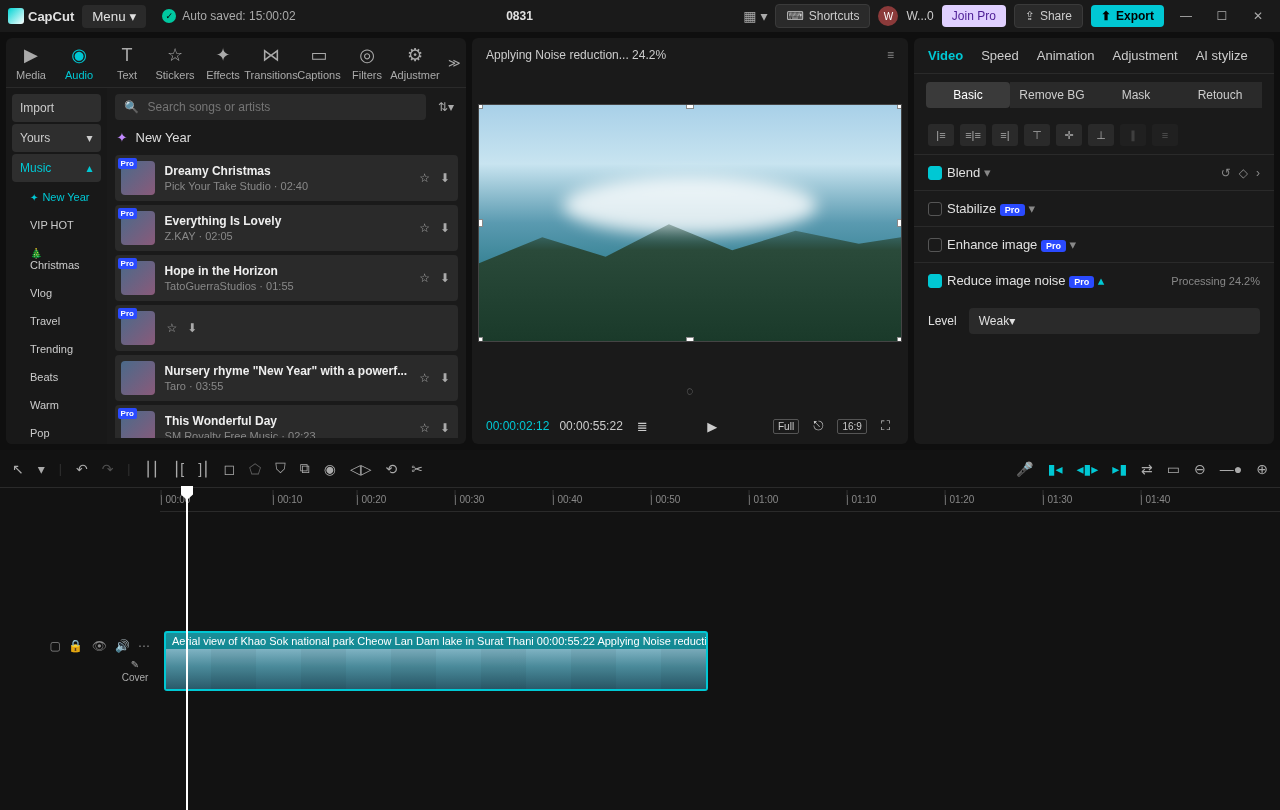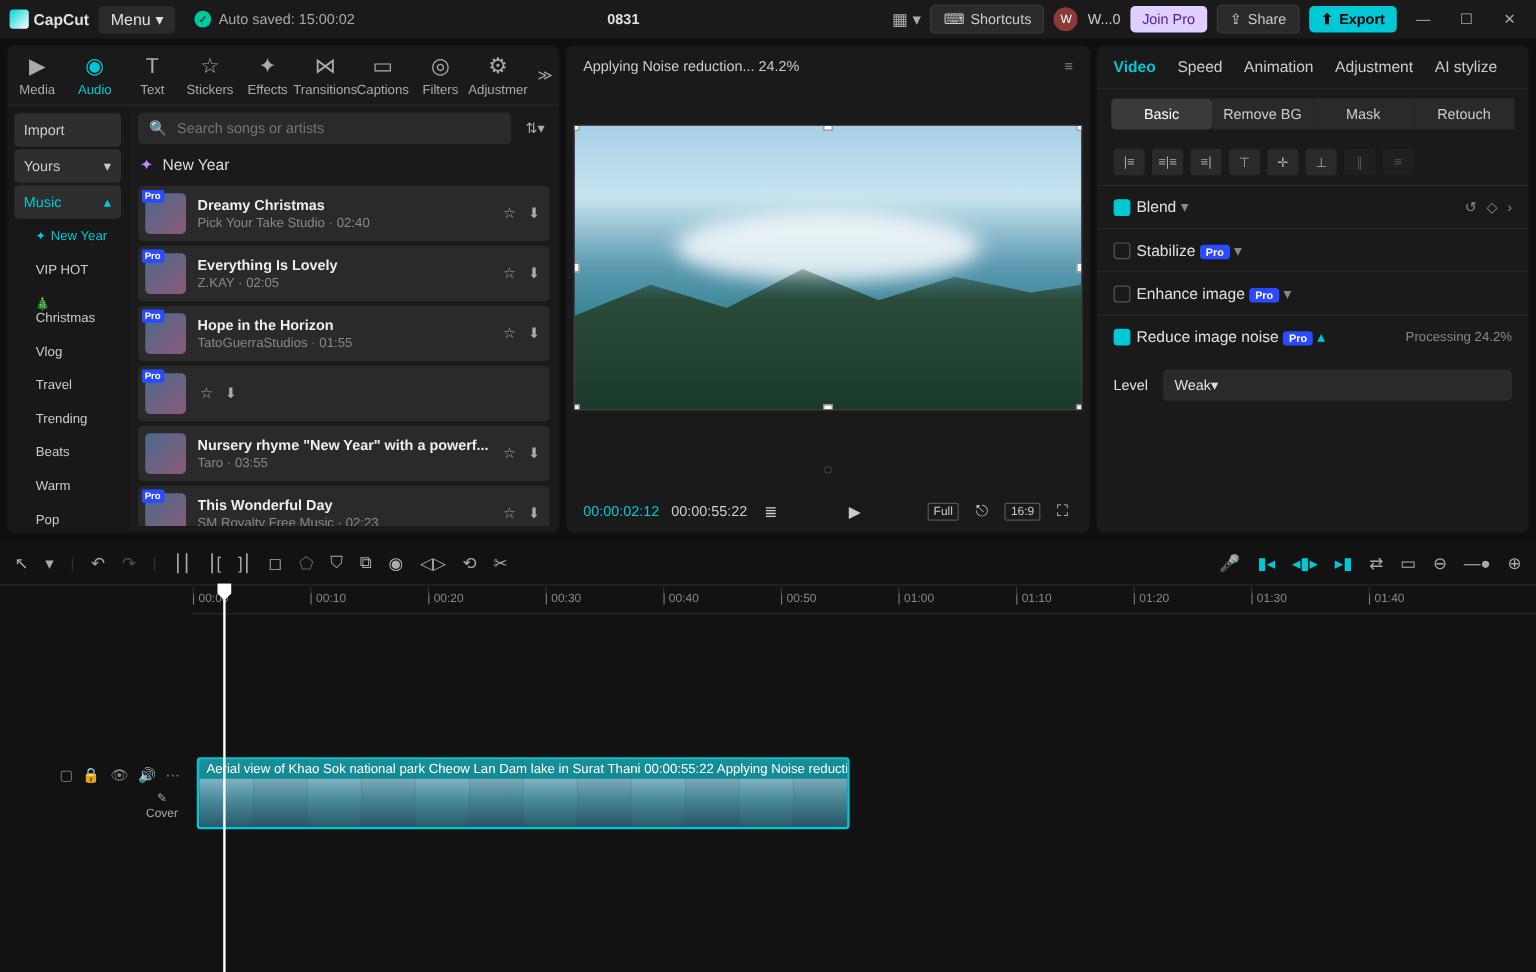--- a/index.html
+++ b/index.html
@@ -419,21 +419,21 @@
     <span class="tl-tool active">▸▮</span>
     <span class="tl-tool">⇄</span>
     <span class="tl-tool">▭</span>
     <span class="tl-tool">⊖</span>
     <span class="tl-tool">—●</span>
     <span class="tl-tool">⊕</span>
   </div>
   <div style="position:relative; flex:1; display:flex; flex-direction:column;">
     <div class="tl-ruler" id="ruler">
         <span class="tick" style="left: 0px;">| 00:00</span>
-        <span class="tick" style="left: 98px;">| 00:10</span>
+        <span class="tick" style="left: 112px;">| 00:10</span>
         <span class="tick" style="left: 196px;">| 00:20</span>
         <span class="tick" style="left: 294px;">| 00:30</span>
         <span class="tick" style="left: 392px;">| 00:40</span>
         <span class="tick" style="left: 490px;">| 00:50</span>
         <span class="tick" style="left: 588px;">| 01:00</span>
         <span class="tick" style="left: 686px;">| 01:10</span>
         <span class="tick" style="left: 784px;">| 01:20</span>
         <span class="tick" style="left: 882px;">| 01:30</span>
         <span class="tick" style="left: 980px;">| 01:40</span>
       </div>

